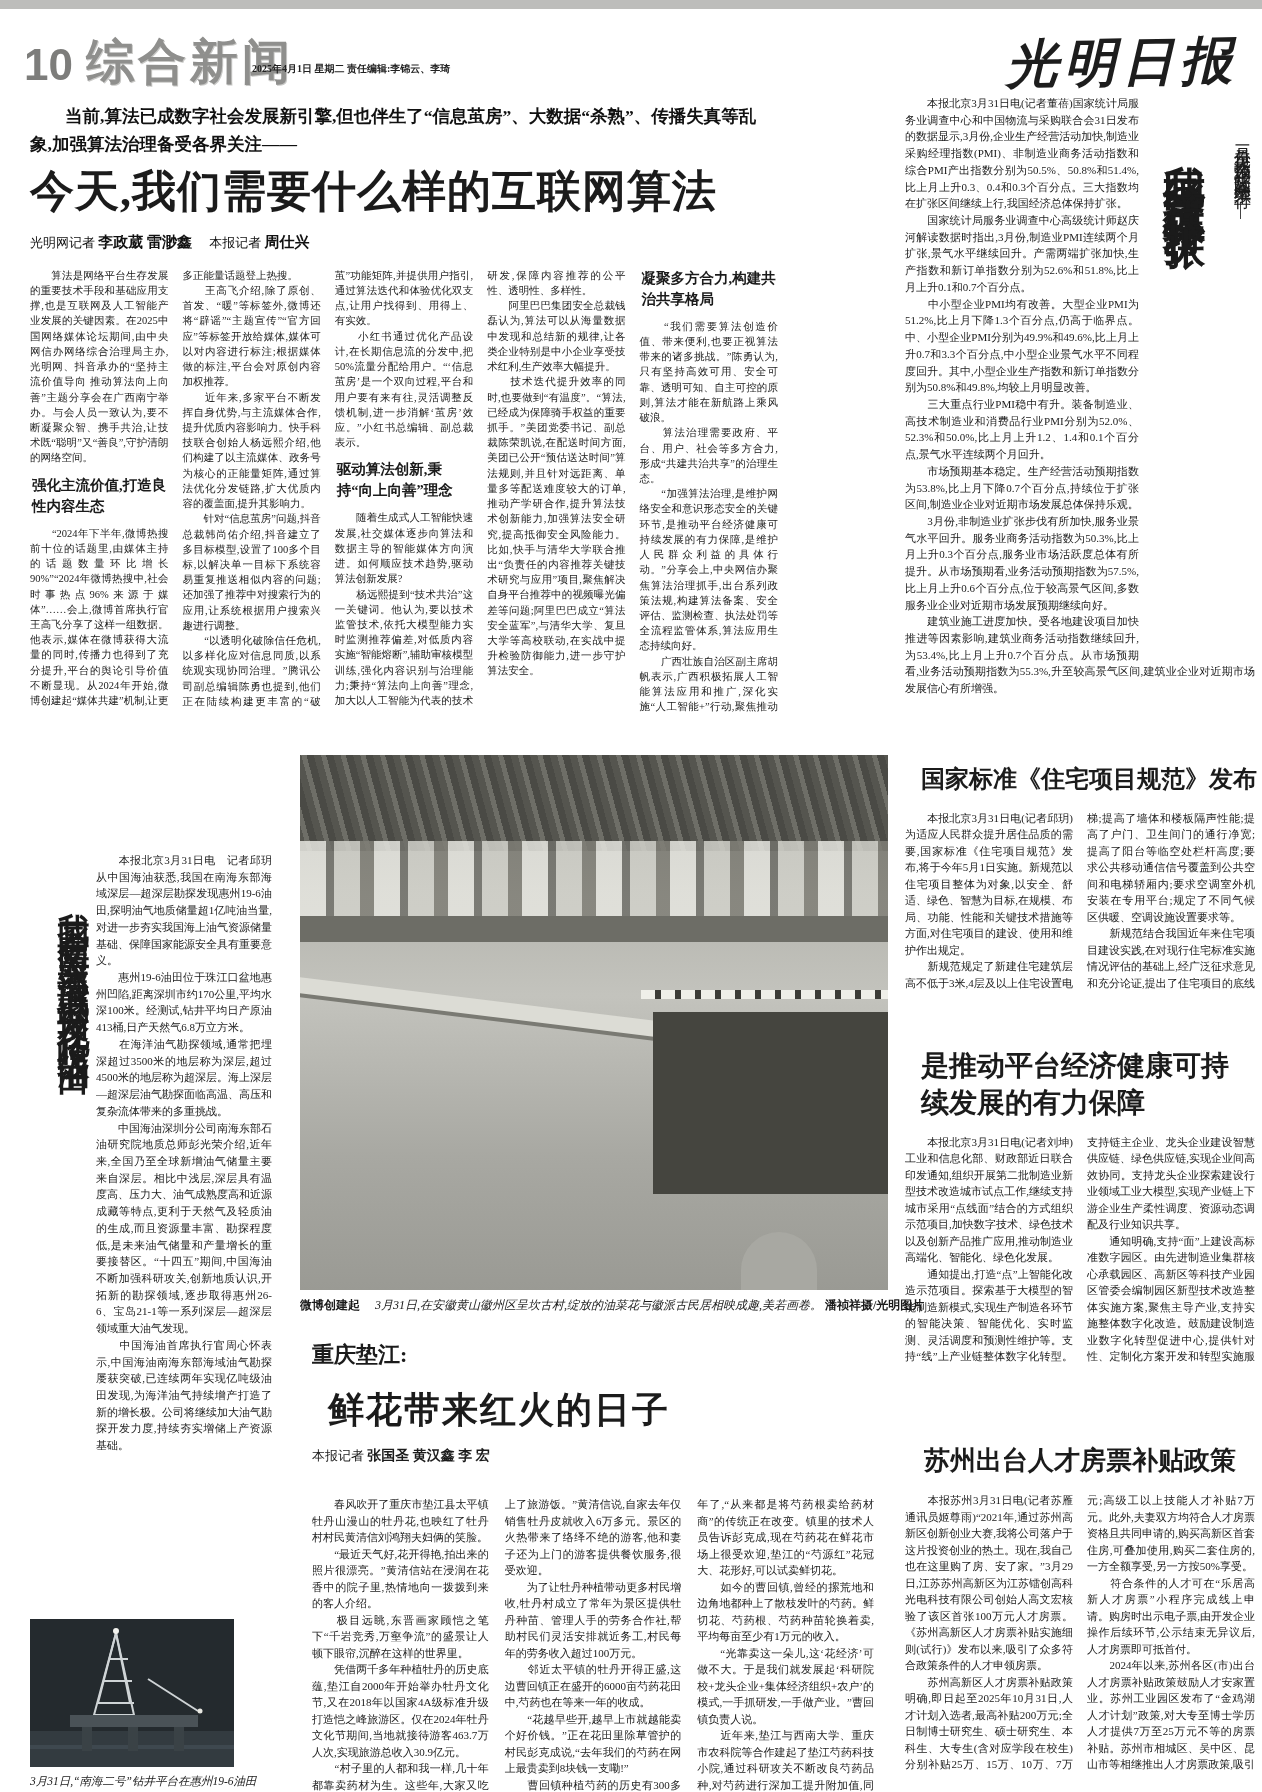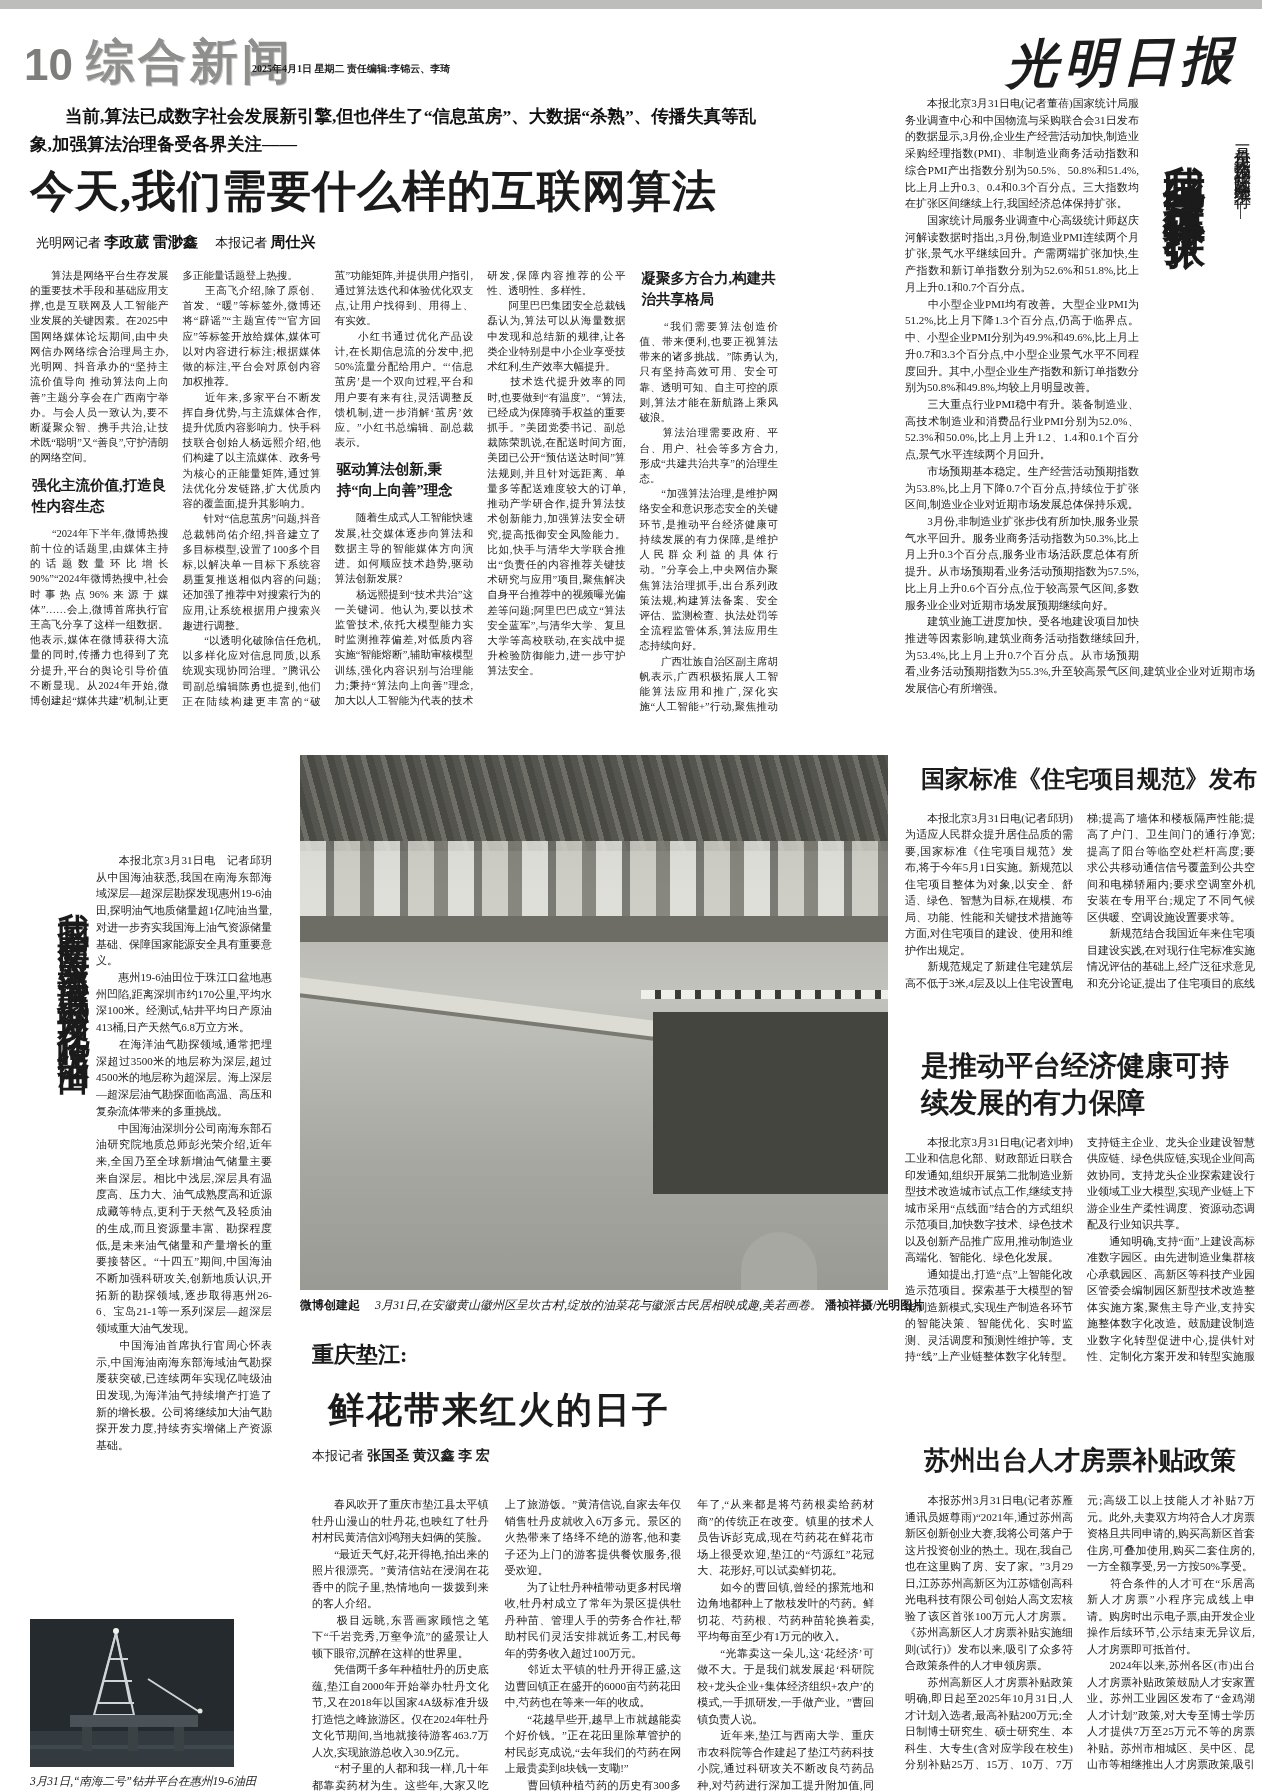--- a/index.html
+++ b/index.html
@@ -18,21 +18,21 @@
             letter-spacing:6px;color:#1d1d1d;transform:rotate(-1deg);}
 
   
   .p{white-space:pre-line;text-align:justify;}
   h1,h2,h3{margin:16px;}
 
   
   .lead{position:absolute;left:30px;top:102px;width:748px;height:712px;}
   .lead .kicker{margin:0 0 8px 0;font-size:17.5px;font-weight:700;line-height:1.6;text-indent:2em;color:#111;}
   .lead h1{font-size:44px;font-weight:900;letter-spacing:1px;line-height:1.2;margin:6px 0 14px 0;}
-  .lead .byline{font-size:13px;margin:0 0 16px 6px;color:#111;}
+  .lead .byline{font-size:13px;margin:0 0 16px 0;color:#111;}
   .lead .byline b{font-size:15px;margin-right:14px;}
   .lead-body{column-count:5;column-gap:14px;column-fill:auto;height:452px;overflow:hidden;
              font-size:10.5px;line-height:1.45;}
   .lead-body .sub{font-size:14.5px;font-weight:900;line-height:1.45;margin:9px 2px;break-inside:avoid;}
 
   
   .rcol{position:absolute;left:905px;width:350px;}
   .econ{top:95px;height:648px;overflow:hidden;font-size:11px;line-height:1.52;}
   .econ-vhead{float:right;width:104px;height:568px;writing-mode:vertical-rl;margin-left:12px;padding-top:36px;box-sizing:border-box;}
   .econ-kicker{display:block;font-size:17px;letter-spacing:3px;margin-left:14px;font-weight:400;}

